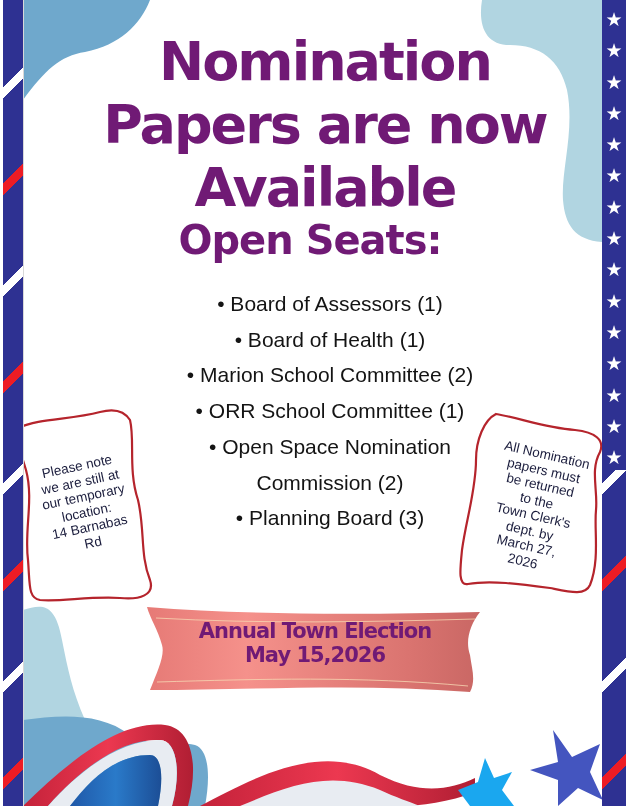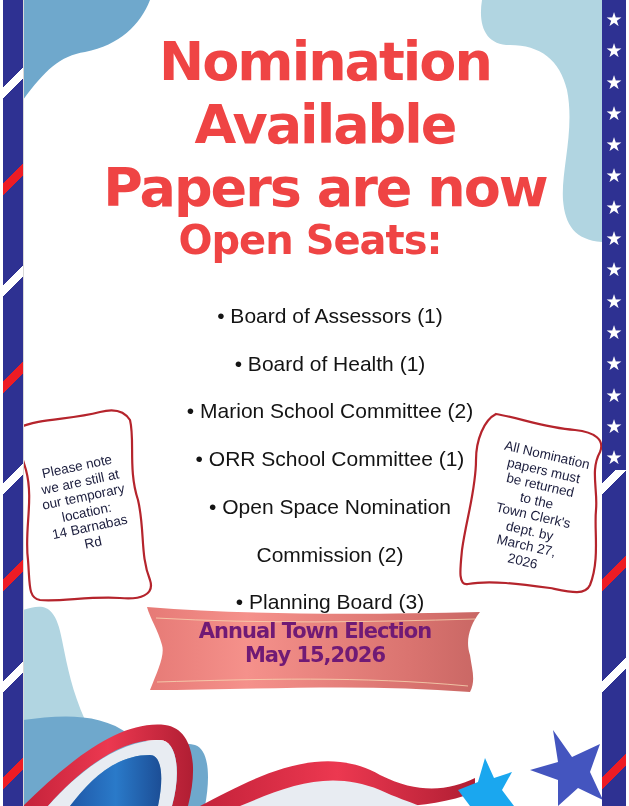--- a/index.html
+++ b/index.html
@@ -25,31 +25,31 @@
       #2e3192 138px, #2e3192 140px);
   }
   .star-column {
     position: absolute; left: 602px; top: 0; width: 24px; height: 470px;
     background: #2e3192; display: flex; flex-direction: column; align-items: center;
     padding-top: 4px; box-sizing: border-box;
   }
   .star-column span { color: #fff; font-size: 19px; line-height: 31.3px; height: 31.3px; }
   .headline {
     position: absolute; left: 60px; width: 530px; text-align: center;
-    color: #ef4444; font-family: "DejaVu Sans", sans-serif; font-weight: bold;
+    color: #701a75; font-family: "DejaVu Sans", sans-serif; font-weight: bold;
     letter-spacing: -2px;
   }
   .h1 { top: 30px; font-size: 54px; line-height: 63px; }
   .h2 { top: 216px; font-size: 40px; line-height: 48px; left: 100px; width: 420px; letter-spacing: -1px; }
   .seat-list {
     position: absolute; left: 130px; top: 284px; width: 400px; margin: 0; padding: 0;
     list-style: none; text-align: center; color: #141414;
     font-family: "Liberation Sans", sans-serif; font-size: 21px; line-height: 31.7px;
   }
-  .seat-list li { margin: 16px; padding: 0; }
+  .seat-list li { margin: 4px; padding: 0; }
   .note {
     position: absolute; font-family: "Liberation Sans", sans-serif; color: #1b1d3d;
     text-align: center; font-size: 13.5px; line-height 15px;
   }
   .note-left { left: 30px; top: 458px; width: 110px; transform: rotate(-12deg); line-height: 15.5px; }
   .note-right { left: 476px; top: 446px; width: 118px; transform: rotate(13deg); line-height: 15.5px; }
   .banner-text {
     position: absolute; left: 150px; top: 619px; width: 330px; text-align: center;
     color: #701a75; font-family: "DejaVu Sans", sans-serif; font-weight: bold;
     font-size: 21px; line-height: 24px; letter-spacing: -1px;
@@ -127,22 +127,22 @@
     <span>★</span>
     <span>★</span>
     <span>★</span>
     <span>★</span>
     <span>★</span>
     <span>★</span>
   </div>
 
   <div class="headline h1">
     <div>Nomination</div>
+    <div>Papers are now</div>
     <div>Available</div>
-    <div>Papers are now</div>
   </div>
 
   <div class="headline h2">Open Seats:</div>
 
   <ul class="seat-list">
     <li>• Board of Assessors (1)</li>
     <li>• Board of Health (1)</li>
     <li>• Marion School Committee (2)</li>
     <li>• ORR School Committee (1)</li>
     <li>• Open Space Nomination</li>

